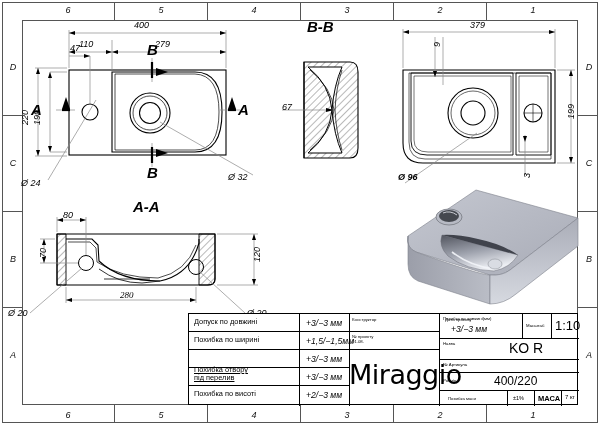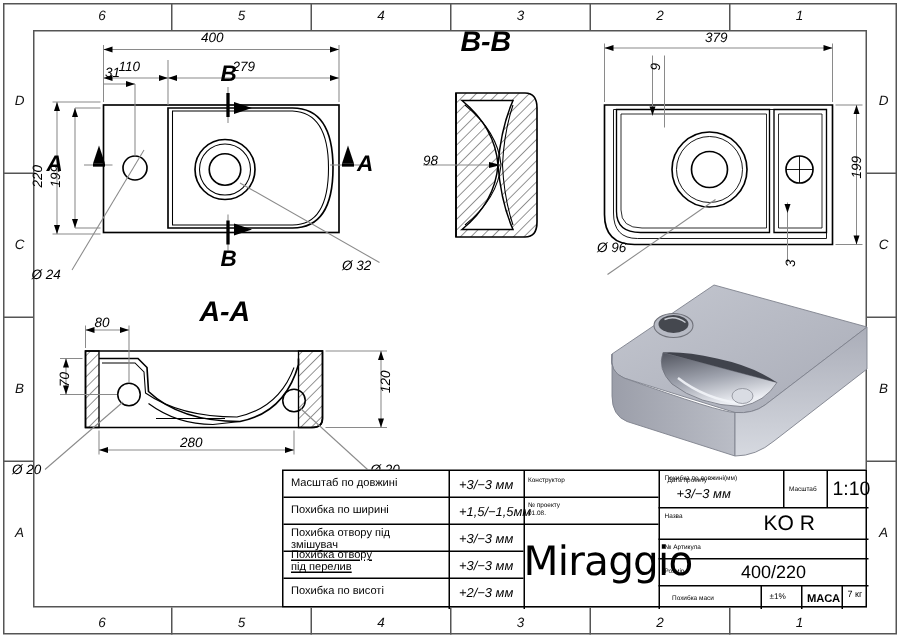--- a/index.html
+++ b/index.html
@@ -14,21 +14,21 @@
       border:1px solid #555;box-sizing:border-box;}
   .zline{position:absolute;background:#555;}
 
   .zlabel{position:absolute;font-style:italic;font-size:9px;
       color:#111;text-align:center;width:16px;}
   .zlabel.v{width:14px;}
   .dim-txt{position:absolute;font-style:italic;font-size:9px;
       color:#000;white-space:nowrap;}
   .dim-txt.rot{transform:rotate(-90deg);transform-origin:left top;}
   .sec-title{position:absolute;font-style:italic;font-weight:bold;
-      font-size:19px;color:#000;}
+      font-size:15px;color:#000;}
   .mark{position:absolute;font-style:italic;font-weight:bold;
       font-size:15px;color:#000;}
   svg{position:absolute;overflow:visible;}
 
   
   #titleblock{position:absolute;left:188px;top:313px;width:390px;height:92px;
       border:1px solid #000;box-sizing:border-box;background:#fff;}
   .tb-line{position:absolute;background:#000;}
   .tb-lbl-lg{position:absolute;font-size:7.4px;color:#000;line-height:8.4px;
       white-space:pre-line;}
@@ -154,21 +154,21 @@
       <line x1="152" y1="62" x2="152" y2="78"></line>
       <line x1="152" y1="147" x2="152" y2="163"></line>
       <line x1="62" y1="110" x2="70" y2="110"></line>
       <line x1="228" y1="110" x2="236" y2="110"></line>
     </g>
   </svg>
 
   <div class="dim-txt" style="left:134px;top:20px;">400</div>
   <div class="dim-txt" style="left:79px;top:39px;">110</div>
   <div class="dim-txt" style="left:155px;top:39px;">279</div>
-  <div class="dim-txt" style="left:70px;top:43px;">31</div>
+  <div class="dim-txt" style="left:70px;top:43px;">47</div>
   <div class="dim-txt rot" style="left:20px;top:125px;">220</div>
   <div class="dim-txt rot" style="left:32px;top:125px;">199</div>
   <div class="mark" style="left:31px;top:101px;">A</div>
   <div class="mark" style="left:238px;top:101px;">A</div>
   <div class="mark" style="left:147px;top:41px;">B</div>
   <div class="mark" style="left:147px;top:164px;">B</div>
   <div class="dim-txt" style="left:21px;top:178px;">Ø 24</div>
   <div class="dim-txt" style="left:228px;top:172px;">Ø 32</div>
 
   <div class="sec-title" style="left:307px;top:18px;">B-B</div>
@@ -185,21 +185,21 @@
              Q40,95 42,70 Q40,45 18,27 Z" fill="#fff" stroke="#000" stroke-width="1"></path>
     <path d="M20,30 Q42,48 44,70 Q42,92 20,110" fill="none" stroke="#000" stroke-width="0.7"></path>
     <path d="M52,30 Q46,48 45,70 Q46,92 52,110" fill="none" stroke="#000" stroke-width="0.7"></path>
     <line x1="14" y1="22" x2="14" y2="118" stroke="#000" stroke-width="1.1"></line>
 
     <g stroke="#8a8a8a" stroke-width="0.7">
       <line x1="-8" y1="70" x2="44" y2="70"></line>
     </g>
     <polygon points="44,70 36,68 36,72" fill="#000"></polygon>
   </svg>
-  <div class="dim-txt" style="left:282px;top:102px;">98</div>
+  <div class="dim-txt" style="left:282px;top:102px;">67</div>
 
   <div class="sec-title" style="left:133px;top:198px;">A-A</div>
   <svg style="left:0;top:195px;width:300px;height:125px;">
     <defs>
       <pattern id="hatchB" width="5" height="5" patternTransform="rotate(45)" patternUnits="userSpaceOnUse">
         <line x1="0" y1="0" x2="0" y2="5" stroke="#000" stroke-width="0.55"></line>
       </pattern>
     </defs>
 
     <path d="M57,39 L215,39 L215,84 Q215,90 208,90 L57,90 Z" fill="#fff" stroke="#000" stroke-width="1.1"></path>
@@ -239,21 +239,21 @@
       <polygon points="44,44 42,50 46,50"></polygon>
       <polygon points="44,68 42,62 46,62"></polygon>
       <polygon points="66,105 72,103 72,107"></polygon>
       <polygon points="196,105 190,103 190,107"></polygon>
       <polygon points="254,39 252,45 256,45"></polygon>
       <polygon points="254,90 252,84 256,84"></polygon>
     </g>
   </svg>
   <div class="dim-txt" style="left:63px;top:210px;">80</div>
   <div class="dim-txt rot" style="left:38px;top:258px;">70</div>
-  <div class="dim-txt" style="left:120px;top:290px;">280</div>
+  <div class="dim-txt" style="left:120px;top:290px;font-family:Liberation Serif, serif;">280</div>
   <div class="dim-txt rot" style="left:252px;top:262px;">120</div>
   <div class="dim-txt" style="left:8px;top:308px;">Ø 20</div>
   <div class="dim-txt" style="left:247px;top:308px;">Ø 20</div>
 
   <svg style="left:385px;top:15px;width:205px;height:175px;">
     <g fill="none" stroke="#000" stroke-width="1.1">
 
       <path d="M18,55 L170,55 L170,148 L38,148 Q18,148 18,128 Z"></path>
 
       <path d="M24,58 L166,58 L166,144 L40,144 Q24,144 24,127 Z" stroke-width="0.6"></path>
@@ -291,21 +291,21 @@
       <polygon points="50,62 48,56 52,56"></polygon>
       <polygon points="186,55 184,61 188,61"></polygon>
       <polygon points="186,148 184,142 188,142"></polygon>
       <polygon points="140,127 138,121 142,121"></polygon>
     </g>
   </svg>
   <div class="dim-txt" style="left:470px;top:20px;">379</div>
   <div class="dim-txt rot" style="left:432px;top:47px;">9</div>
   <div class="dim-txt rot" style="left:566px;top:119px;">199</div>
   <div class="dim-txt rot" style="left:522px;top:178px;">3</div>
-  <div class="dim-txt" style="left:398px;top:160px;">Ø 96</div>
+  <div class="dim-txt" style="left:398px;top:172px;font-weight:bold;">Ø 96</div>
 
   <svg style="left:390px;top:178px;width:200px;height:135px;">
     <defs>
       <linearGradient id="gTop" x1="0" y1="0" x2="1" y2="1">
         <stop offset="0%" stop-color="#c4c7d0"></stop>
         <stop offset="100%" stop-color="#a9acb7"></stop>
       </linearGradient>
       <linearGradient id="gBowl" x1="0" y1="0" x2="0.4" y2="1">
         <stop offset="0%" stop-color="#51545e"></stop>
         <stop offset="55%" stop-color="#9fa3ae"></stop>
@@ -356,26 +356,24 @@
     <div class="tb-line" style="left:250px;top:24px;width:140px;height:1px;"></div>
     <div class="tb-line" style="left:250px;top:45px;width:140px;height:1px;"></div>
     <div class="tb-line" style="left:250px;top:58px;width:140px;height:1px;"></div>
     <div class="tb-line" style="left:250px;top:76px;width:140px;height:1px;"></div>
     <div class="tb-line" style="left:333px;top:0;width:1px;height:24px;"></div>
     <div class="tb-line" style="left:362px;top:0;width:1px;height:24px;"></div>
     <div class="tb-line" style="left:318px;top:76px;width:1px;height:16px;"></div>
     <div class="tb-line" style="left:345px;top:76px;width:1px;height:16px;"></div>
     <div class="tb-line" style="left:372px;top:76px;width:1px;height:16px;"></div>
 
-    <div class="tb-lbl-lg" style="left:5px;top:4px;">Масштаб по довжині</div>
+    <div class="tb-lbl-lg" style="left:5px;top:4px;">Допуск по довжині</div>
     <div class="tb-val" style="left:117px;top:4px;">+3/−3 мм</div>
     <div class="tb-lbl-lg" style="left:5px;top:22px;">Похибка по ширині</div>
     <div class="tb-val" style="left:117px;top:22px;">+1,5/−1,5мм</div>
-    <div class="tb-lbl-lg" style="left:5px;top:37px;">Похибка отвору під
-змішувач</div>
     <div class="tb-val" style="left:117px;top:40px;">+3/−3 мм</div>
     <div class="tb-lbl-lg" style="left:5px;top:52px;text-decoration:underline;">Похибка отвору
 під перелив</div>
     <div class="tb-val" style="left:117px;top:58px;">+3/−3 мм</div>
     <div class="tb-lbl-lg" style="left:5px;top:76px;">Похибка по висоті</div>
     <div class="tb-val" style="left:117px;top:76px;">+2/−3 мм</div>
 
     <div class="tb-lbl-sm" style="left:163px;top:3px;">Конструктор</div>
     <div class="tb-val" style="left:163px;top:10px;font-size:7px;"></div>
     <div class="tb-lbl-sm" style="left:163px;top:20px;">№ проекту

